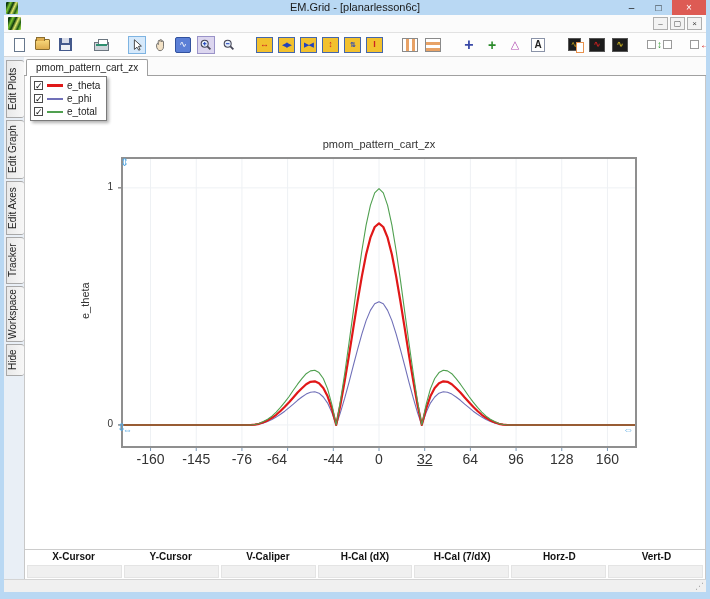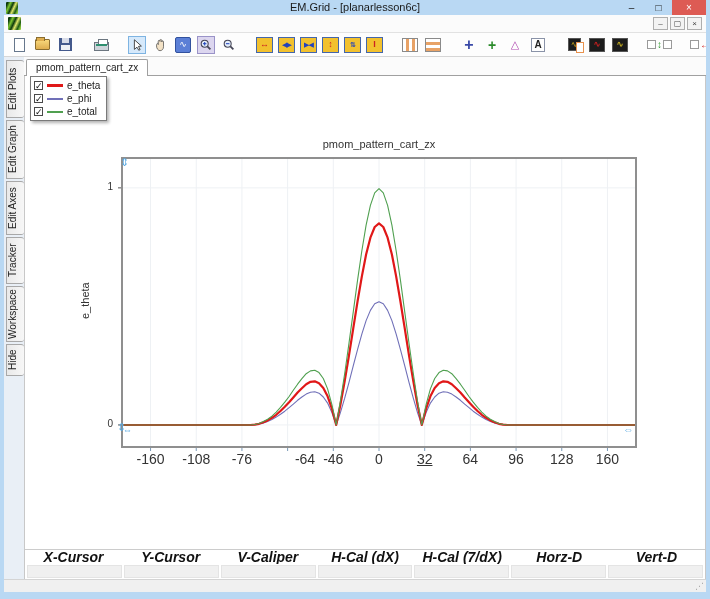--- a/index.html
+++ b/index.html
@@ -74,21 +74,21 @@
   .chart-title{position:absolute;left:97px;top:62px;width:514px;text-align:center;font-size:11px;color:#333;}
   #plot-svg{position:absolute;left:92px;top:77px;background:transparent;}
   .ylabel{position:absolute;left:54px;top:150px;width:16px;height:150px;writing-mode:vertical-rl;transform:rotate(180deg);text-align:center;font-size:11px;color:#333;}
   .xtick{position:absolute;width:40px;text-align:center;font-size:14px;color:#333;top:375px;}
   .ytick{position:absolute;width:24px;text-align:right;font-size:10px;color:#333;left:64px;}
   .xlabel{position:absolute;left:97px;top:390px;width:514px;text-align:center;font-size:11px;color:#333;}
   .corner{position:absolute;color:#58a9e1;font-size:11px;z-index:4;line-height:1;}
   
   .readout{height:30px;border-top:1px solid #ccc;flex:none;}
   .readout-labels{display:grid;grid-template-columns:repeat(7,1fr);height:14px;background:#fff;}
-  .rlabel{font-size:14px;font-weight:bold;color:#111;text-align:center;line-height:14px;white-space:nowrap;overflow:hidden;font-style:italic;}
+  .rlabel{font-size:10px;font-weight:bold;color:#111;text-align:center;line-height:14px;white-space:nowrap;overflow:hidden;}
   .readout-cells{display:grid;grid-template-columns:repeat(7,1fr);height:15px;background:#fff;column-gap:2px;padding:1px 2px 1px 2px;}
   .rcell{background:#f0f0f0;border:1px solid #e4e4e4;}
   .statusbar{height:13px;background:#f0f0f0;border-top:1px solid #d4d4d4;position:relative;}
   .grip{position:absolute;right:2px;bottom:0;font-size:9px;color:#aaa;line-height:11px;}
 </style>
 </head>
 <body>
 
 <div class="window">
 
@@ -283,24 +283,24 @@
               <line x1="490.44444444444446" y1="295" x2="490.44444444444446" y2="298" stroke="#7a9ab8"></line>
               <line x1="1" y1="271.9515996718622" x2="4" y2="271.9515996718622" stroke="#555"></line>
               <line x1="1" y1="34.8720262510254" x2="4" y2="34.8720262510254" stroke="#555"></line>
             </svg>
           <div class="ylabel">e_theta</div>
           <div class="corner" style="left:95px;top:81px;">⇕</div>
           <div class="corner" style="left:92px;top:346px;">⇕</div>
           <div class="corner" style="left:98px;top:350px;font-size:9px;">⇔</div>
           <div class="corner" style="left:598px;top:348px;">⇔</div>
         <div class="xtick" style="left: 105.556px;">-160</div>
-            <div class="xtick" style="left: 151.244px;">-108</div>
+            <div class="xtick" style="left: 151.244px;">-145</div>
             <div class="xtick" style="left: 196.933px;">-76</div>
-            <div class="xtick" style="left: 260px;">-64</div>
-            <div class="xtick" style="left: 288.311px;">-46</div>
+            <div class="xtick" style="left: 232px;">-64</div>
+            <div class="xtick" style="left: 288.311px;">-44</div>
             <div class="xtick" style="left: 334px;">0</div>
             <div class="xtick" style="left: 379.689px; text-decoration: underline;">32</div>
             <div class="xtick" style="left: 425.378px;">64</div>
             <div class="xtick" style="left: 471.067px;">96</div>
             <div class="xtick" style="left: 516.756px;">128</div>
             <div class="xtick" style="left: 562.444px;">160</div>
             <div class="ytick" style="top: 341.952px;">0</div>
             <div class="ytick" style="top: 104.872px;">1</div>
           </div>
         <div class="readout">

